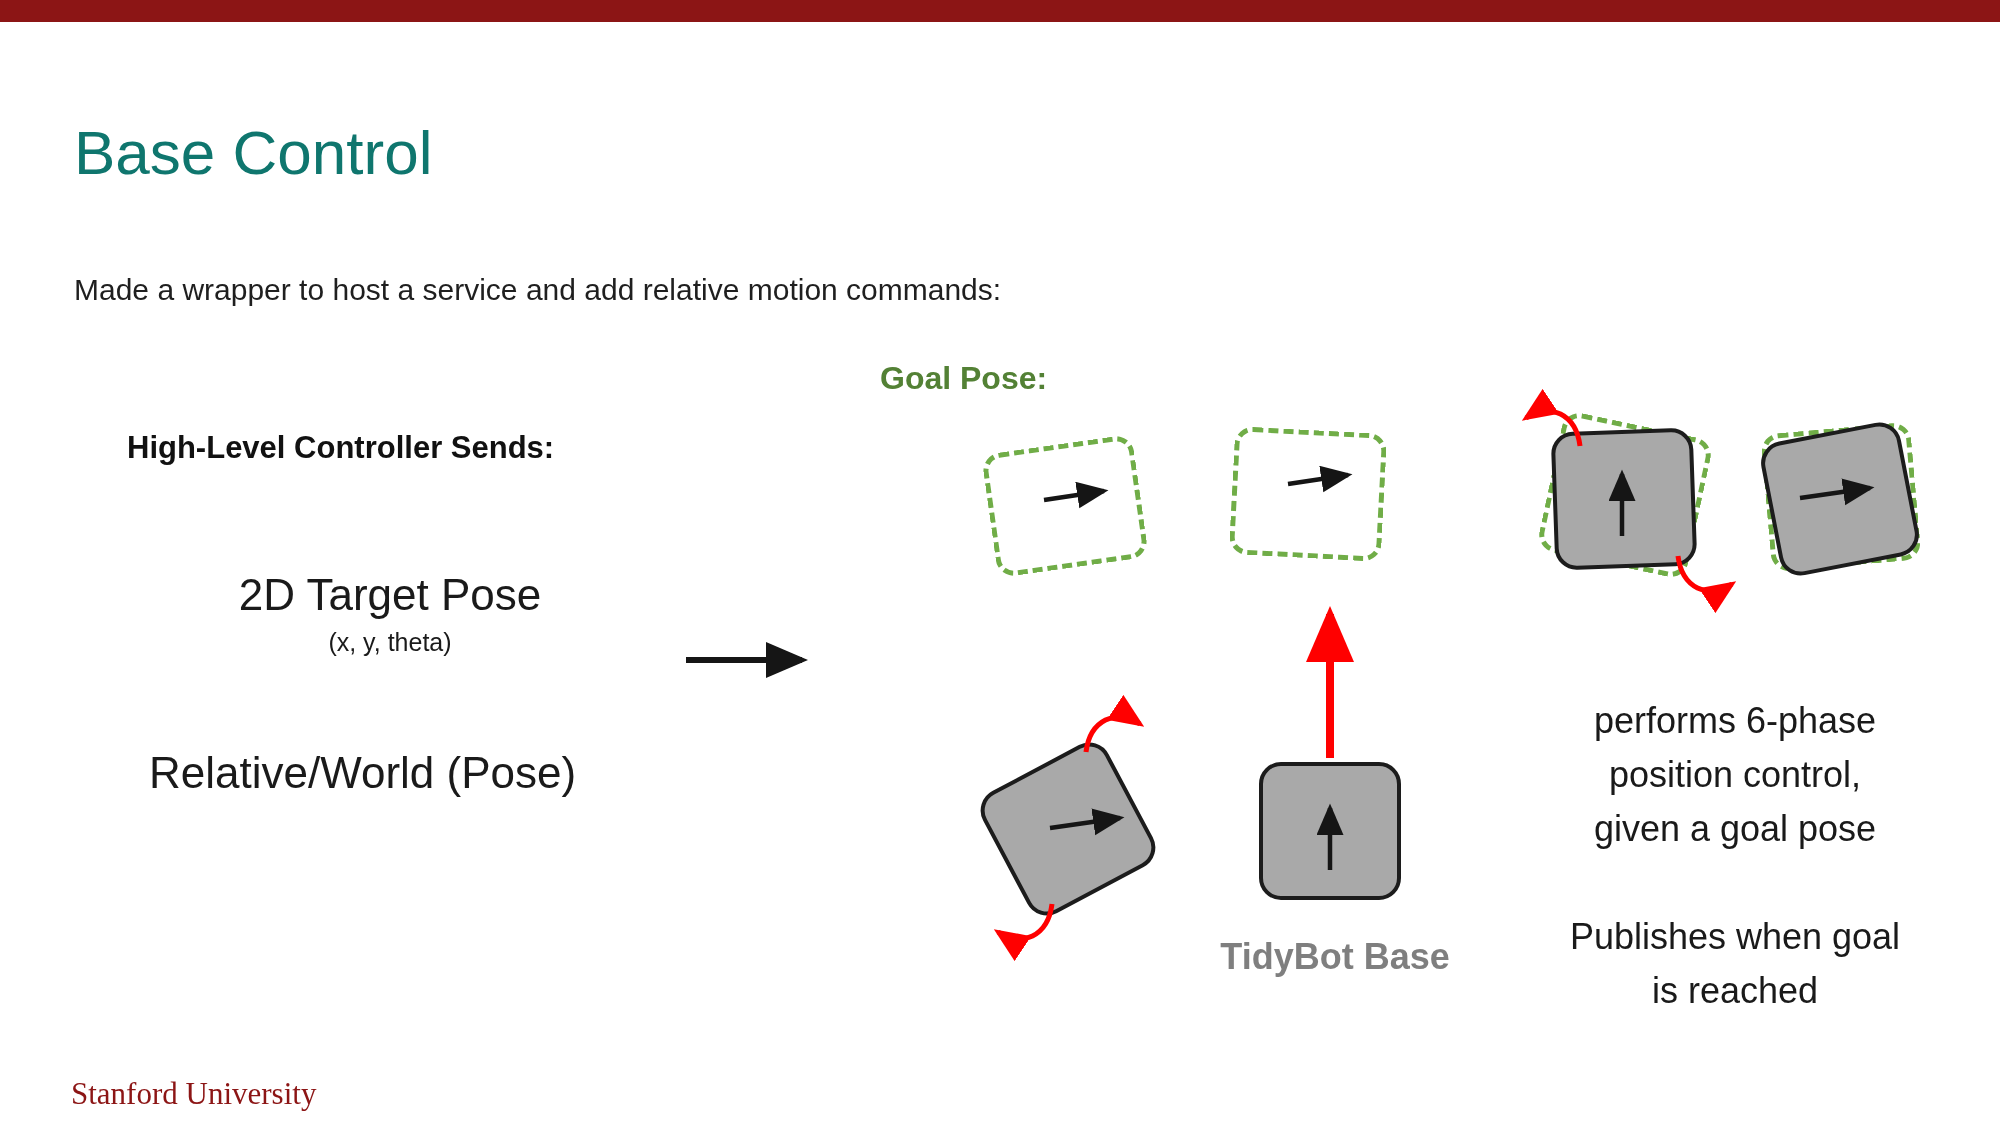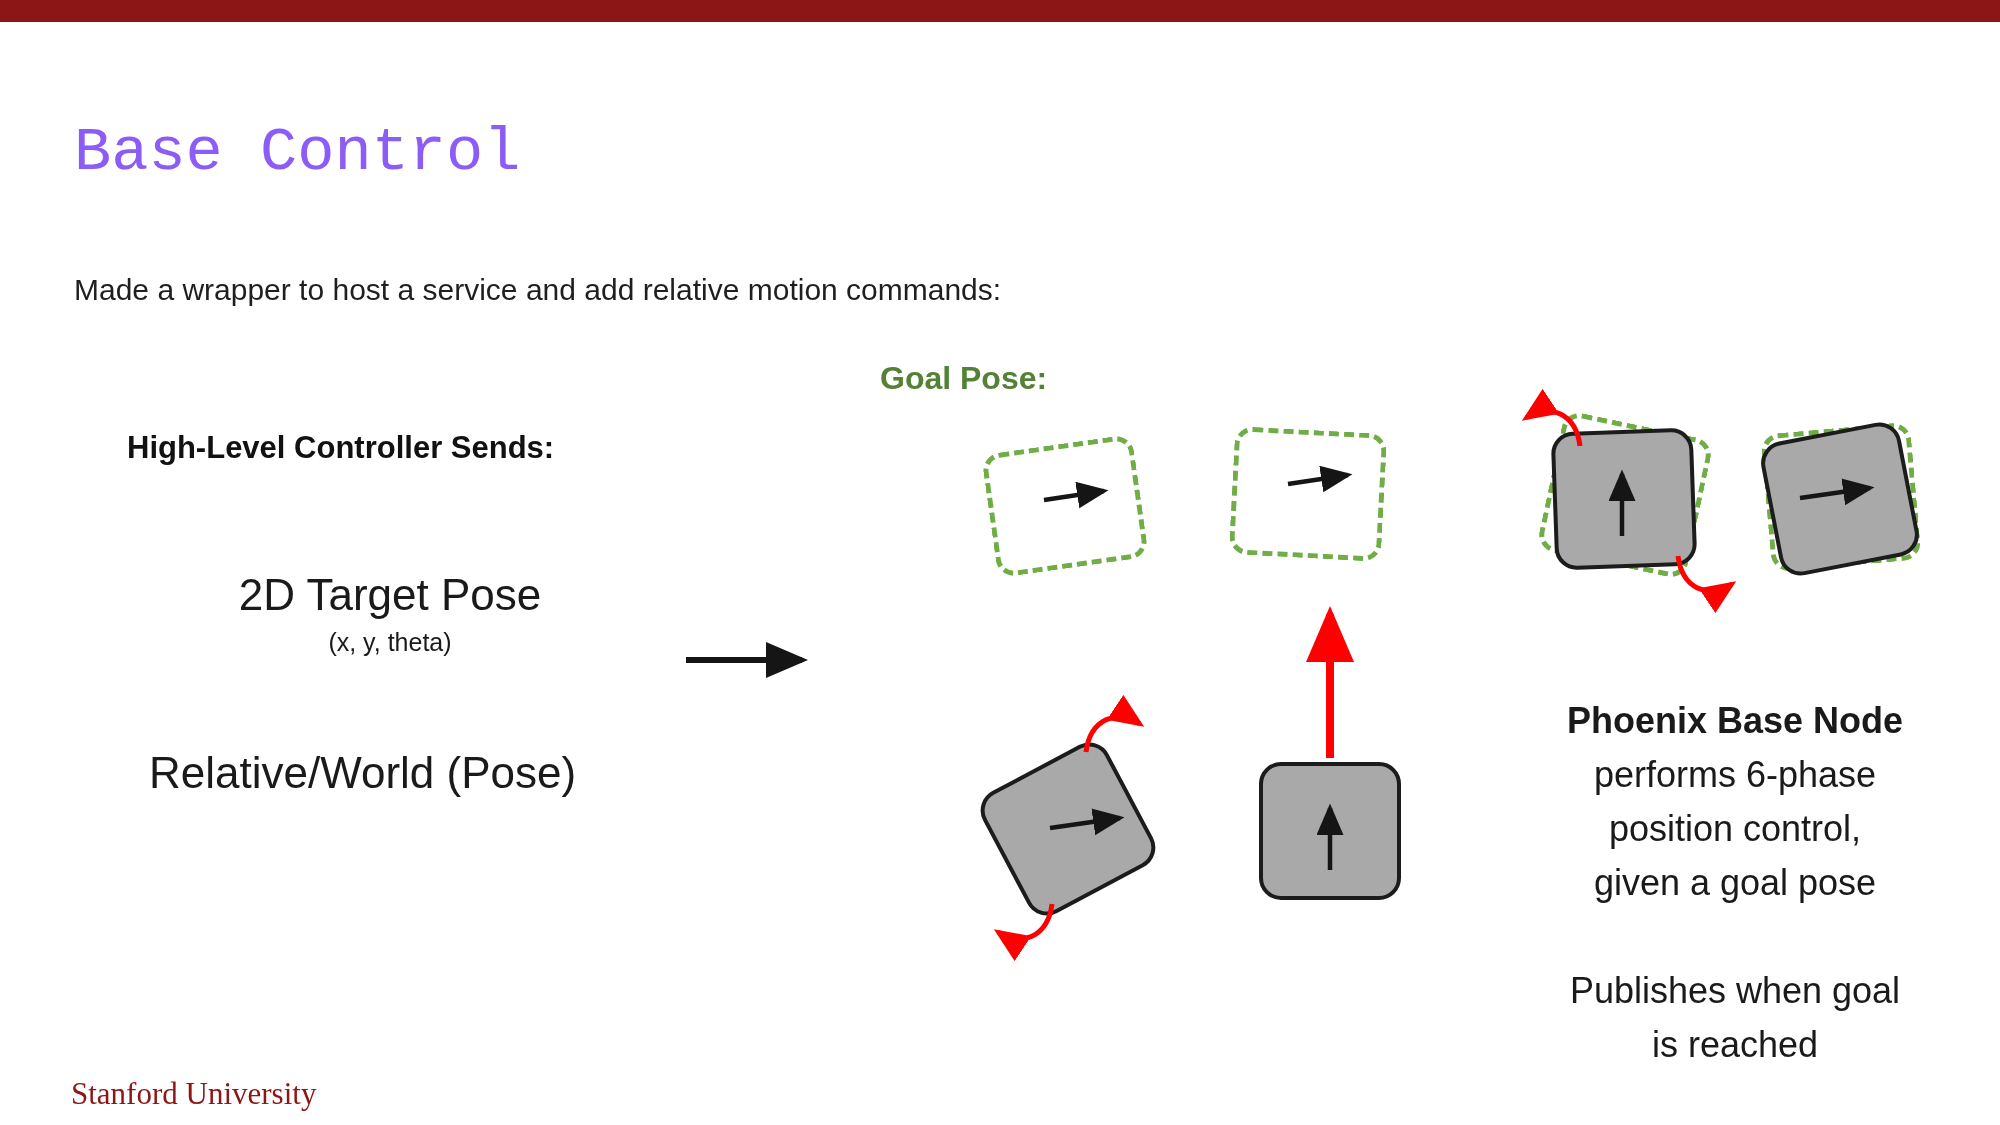--- a/index.html
+++ b/index.html
@@ -14,23 +14,23 @@
   }
   .abs { position: absolute; }
 
   .top-bar {
     left: 0; top: 0; width: 2000px; height: 22px;
     background: #8C1515;
   }
 
   .page-title {
     left: 74px; top: 122px;
-    font-family: Liberation Mono, monospace;
+    font-family: Liberation Sans, sans-serif;
     font-size: 62px; line-height: 1;
-    color: #8b5cf6;
+    color: #0f766e;
   }
 
   .subtitle {
     left: 74px; top: 272px;
     font-size: 30px; line-height: 1.2;
     color: #1f1f1f;
   }
 
   .lp-heading {
     left: 127px; top: 430px;
@@ -149,41 +149,41 @@
   </svg>
   <svg class="abs arrow-svg" style="left:988px; top:896px; transform:rotate(180deg);" width="72" height="56">
     <path d="M8,48 C12,16 38,4 62,20" fill="none" stroke="#FF0000" stroke-width="5" marker-end="url(#mk-red)"></path>
   </svg>
 
   <div class="abs gray-box" style="left:1259px; top:762px; width:142px; height:138px;"></div>
   <svg class="abs arrow-svg" style="left:1312px; top:780px;" width="36" height="104">
     <line x1="18" y1="90" x2="18" y2="28" stroke="#151515" stroke-width="4.5" marker-end="url(#mk-black)"></line>
   </svg>
 
+  <div class="abs tidybot-label">TidyBot Base</div>
 
   <div class="abs dashed-box" style="left:1549px; top:424px; width:152px; height:142px; transform:rotate(12deg);"></div>
   <div class="abs gray-box" style="left:1553px; top:430px; width:142px; height:138px; transform:rotate(-2deg);"></div>
   <svg class="abs arrow-svg" style="left:1604px; top:446px;" width="36" height="104">
     <line x1="18" y1="90" x2="18" y2="28" stroke="#151515" stroke-width="4.5" marker-end="url(#mk-black)"></line>
   </svg>
   <svg class="abs arrow-svg" style="left:1516px; top:398px; transform:scaleX(-1);" width="72" height="56">
     <path d="M8,48 C12,16 38,4 62,20" fill="none" stroke="#FF0000" stroke-width="5" marker-end="url(#mk-red)"></path>
   </svg>
   <svg class="abs arrow-svg" style="left:1670px; top:548px; transform:scaleY(-1);" width="72" height="56">
     <path d="M8,48 C12,16 38,4 62,20" fill="none" stroke="#FF0000" stroke-width="5" marker-end="url(#mk-red)"></path>
   </svg>
 
   <div class="abs dashed-box" style="left:1766px; top:428px; width:150px; height:138px; transform:rotate(-5deg);"></div>
   <div class="abs gray-box" style="left:1769px; top:431px; width:142px; height:136px; transform:rotate(-11deg);"></div>
   <svg class="abs arrow-svg" style="left:1792px; top:468px;" width="110" height="44">
     <line x1="8" y1="30" x2="78" y2="20" stroke="#151515" stroke-width="4.5" marker-end="url(#mk-black)"></line>
   </svg>
 
   <div class="abs right-panel">
-    <div class="rp-heading">Phoenix Base Node</div>
     <div>performs 6-phase</div>
     <div>position control,</div>
     <div>given a goal pose</div>
     <div class="rp-publish">Publishes when goal</div>
     <div>is reached</div>
   </div>
 
   <div class="abs footer-wordmark">Stanford University</div>
 
 </div>

